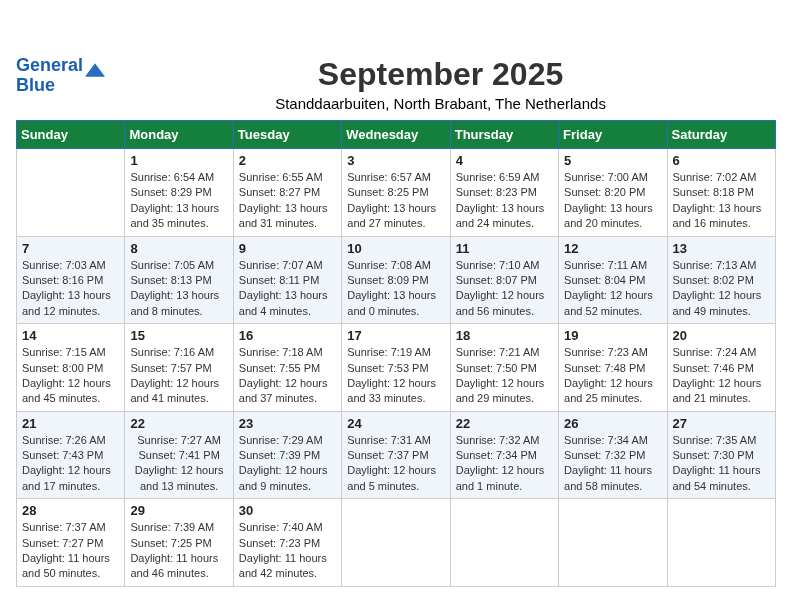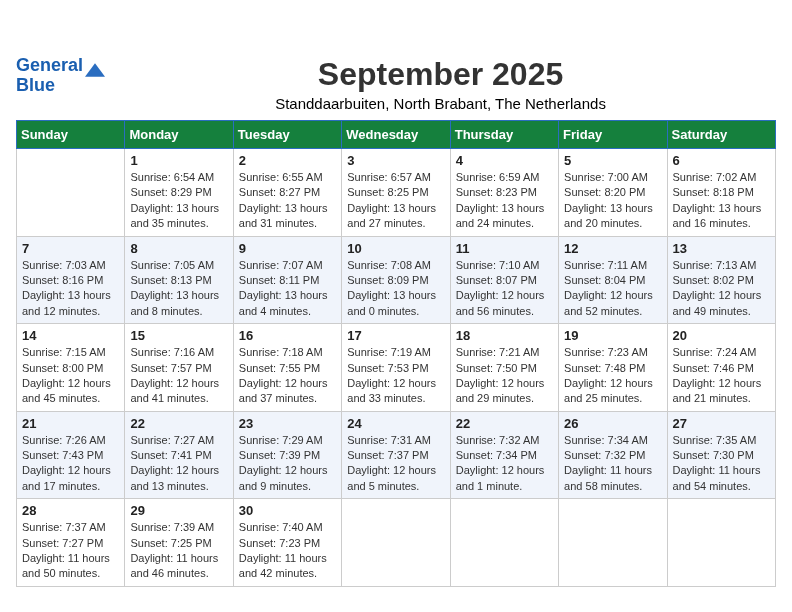--- a/index.html
+++ b/index.html
@@ -277,21 +277,21 @@
       <tr>
         <td>
           <span class="day-num">21</span>
           <div class="day-info" style="white-space: pre-line;">Sunrise: 7:26 AM
 Sunset: 7:43 PM
 Daylight: 12 hours
 and 17 minutes.</div>
         </td>
         <td>
           <span class="day-num">22</span>
-          <div class="day-info" style="white-space: pre-line;">Sunrise: 7:27 AM
+          <div class="day-info" style="white-space: pre-line; text-align: center;">Sunrise: 7:27 AM
 Sunset: 7:41 PM
 Daylight: 12 hours
 and 13 minutes.</div>
         </td>
         <td>
           <span class="day-num">23</span>
           <div class="day-info" style="white-space: pre-line;">Sunrise: 7:29 AM
 Sunset: 7:39 PM
 Daylight: 12 hours
 and 9 minutes.</div>

